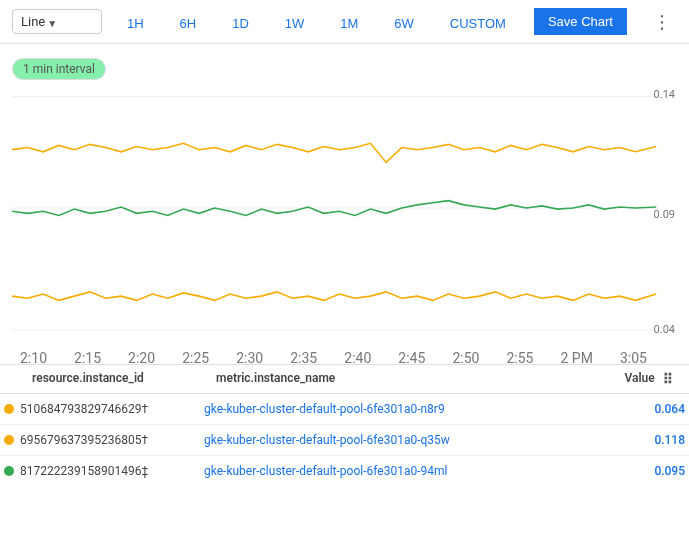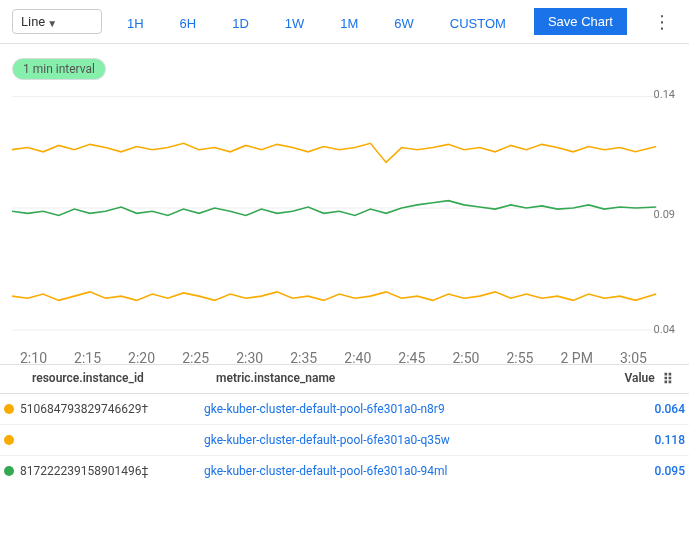--- a/index.html
+++ b/index.html
@@ -242,20 +242,21 @@
     </div>
     <div class="col-metric">
       <a class="row-metric-link">gke-kuber-cluster-default-pool-6fe301a0-n8r9</a>
     </div>
     <div class="col-value">0.064</div>
   </div>
 
   <div class="data-row">
     <div class="col-instance" style="display:flex; align-items:center;">
       <span class="dot" style="background:#f9ab00;"></span>
+      <span class="row-id">695679637395236805†</span>
     </div>
     <div class="col-metric">
       <a class="row-metric-link">gke-kuber-cluster-default-pool-6fe301a0-q35w</a>
     </div>
     <div class="col-value">0.118</div>
   </div>
 
   <div class="data-row">
     <div class="col-instance" style="display:flex; align-items:center;">
       <span class="dot" style="background:#34a853;"></span>

